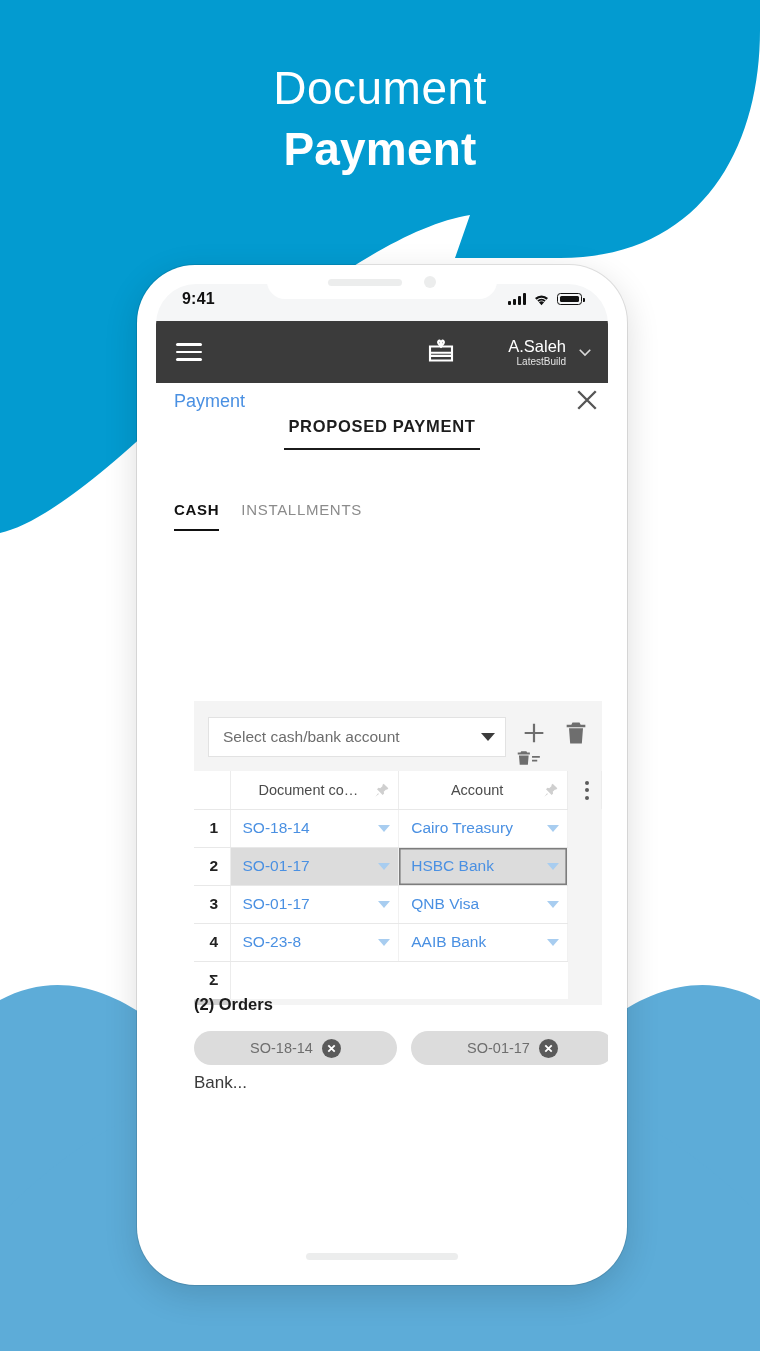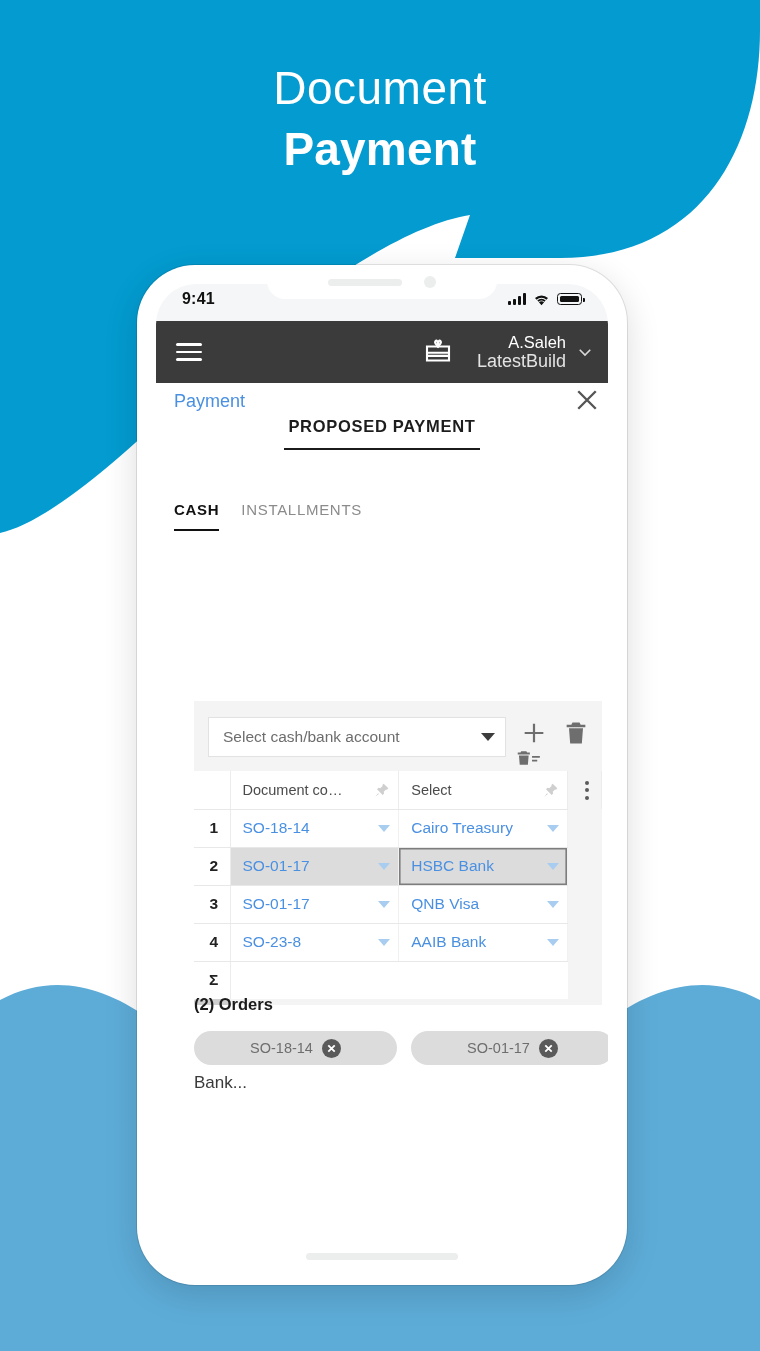--- a/index.html
+++ b/index.html
@@ -64,21 +64,21 @@
   .appbar {
     height: 62px; background: #3b3b3b; display: flex; align-items: center;
     padding: 0 14px 0 20px; color: #fff;
   }
   .hamburger { width: 26px; display: flex; flex-direction: column; gap: 5px; cursor: pointer; }
   .hamburger i { display: block; height: 2.6px; background: #fff; border-radius: 2px; }
   .appbar-spacer { flex: 1; }
   .giftcard { width: 30px; height: 30px; margin-right: 24px; }
   .user-block { text-align: right; line-height: 1.12; margin-right: 10px; }
   .user-name { font-size: 16.5px; color: #fff; margin-left: 28px; }
-  .user-sub  { font-size: 18px; color: #e3e3e3; }
+  .user-sub  { font-size: 10px; color: #e3e3e3; }
   .chev-down { width: 18px; height: 18px; }
 
   
   .content { position: relative; background: #fff; height: 865px; }
   .breadcrumb {
     position: absolute; left: 18px; top: 8px;
     color: #4a90e2; font-size: 18px;
   }
   .close-x {
     position: absolute; right: 6px; top: 2px; width: 30px; height: 30px;
@@ -118,21 +118,21 @@
   
   table.grid { width: 100%; border-collapse: collapse; background: #fff; margin-top: 14px; table-layout: fixed; }
   table.grid th, table.grid td { border-bottom: 1px solid #e8e8e8; }
   .col-idx { width: 36px; }
   .col-kebab { width: 34px; background: #f4f4f4; border-bottom: none !important; }
   table.grid thead th {
     height: 38px; font-size: 14.5px; font-weight: 400; color: #4b4b4b;
     text-align: left; padding: 0 8px 0 12px; border-right: 1px solid #ececec;
     position: relative; vertical-align: middle;
   }
-  .th-inner { display: flex; align-items: center; }
+  .th-inner { display: flex; align-items: center; text-align: center; }
   .th-label { flex: 1; }
   .pin-icon { width: 16px; height: 16px; color: #cfcfcf; }
   .kebab { display: flex; flex-direction: column; align-items: center; gap: 3.5px; }
   .kebab i { width: 4px; height: 4px; border-radius: 50%; background: #5a5a5a; display: block; }
 
   table.grid tbody td { height: 38px; font-size: 15.5px; padding: 0 8px 0 12px; vertical-align: middle; }
   td.idx { text-align: center; font-weight: 700; font-size: 14px; color: #222; padding: 0; border-right: 1px solid #ececec; }
   td.cell { color: #4a90e2; border-right: 1px solid #f1f1f1; }
   .cell-inner { display: flex; align-items: center; }
   .cell-txt { flex: 1; white-space: nowrap; overflow: hidden; text-overflow: ellipsis; }
@@ -285,21 +285,21 @@
                   <div class="th-inner">
                     <span class="th-label">Document co…</span>
                     <svg class="pin-icon" viewBox="0 0 24 24">
                       <path fill="#cfcfcf" d="M14.5 2.5 21.5 9.5l-2 2-1.4-.4-3.5 3.5.6 2.6L13 19.5 4.5 11l2.3-2.2 2.6.6L12.9 5.9l-.4-1.4 2-2z"></path>
                       <path fill="#cfcfcf" d="M2 22l4.2-5.2L7.3 17.9 2 22z"></path>
                     </svg>
                   </div>
                 </th>
                 <th>
                   <div class="th-inner">
-                    <span class="th-label">Select</span>
+                    <span class="th-label">Account</span>
                     <svg class="pin-icon" viewBox="0 0 24 24">
                       <path fill="#cfcfcf" d="M14.5 2.5 21.5 9.5l-2 2-1.4-.4-3.5 3.5.6 2.6L13 19.5 4.5 11l2.3-2.2 2.6.6L12.9 5.9l-.4-1.4 2-2z"></path>
                       <path fill="#cfcfcf" d="M2 22l4.2-5.2L7.3 17.9 2 22z"></path>
                     </svg>
                   </div>
                 </th>
                 <th class="col-kebab">
                   <div class="kebab">
                       <i></i>
                       <i></i>

